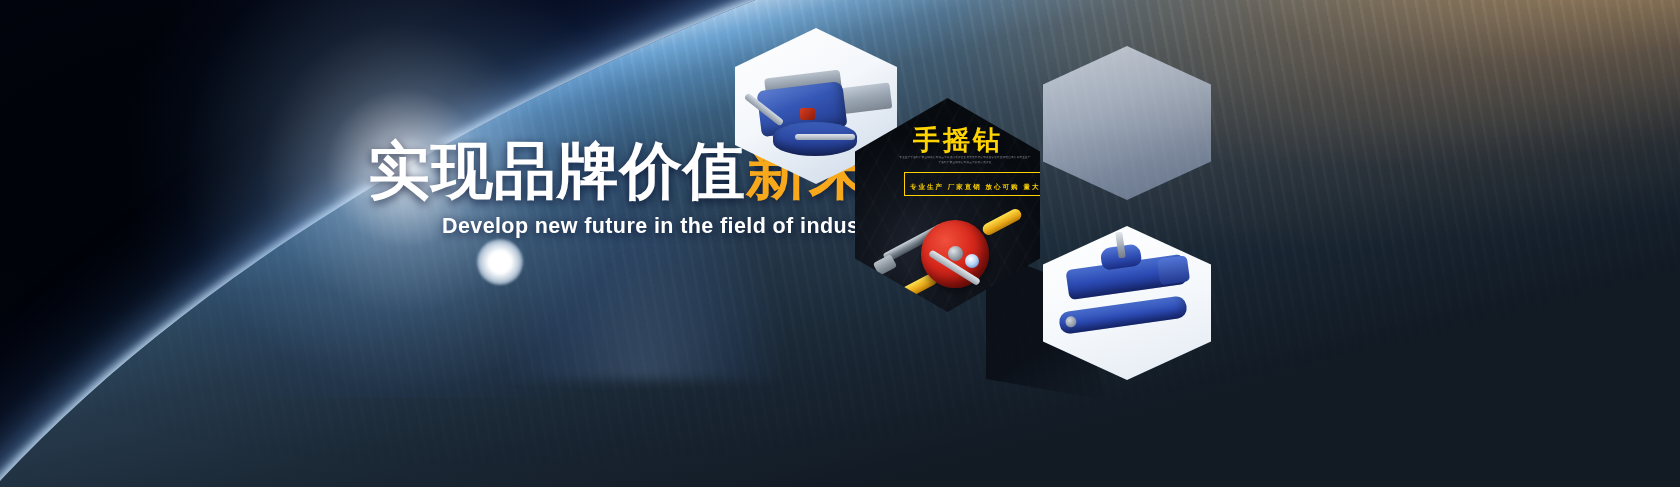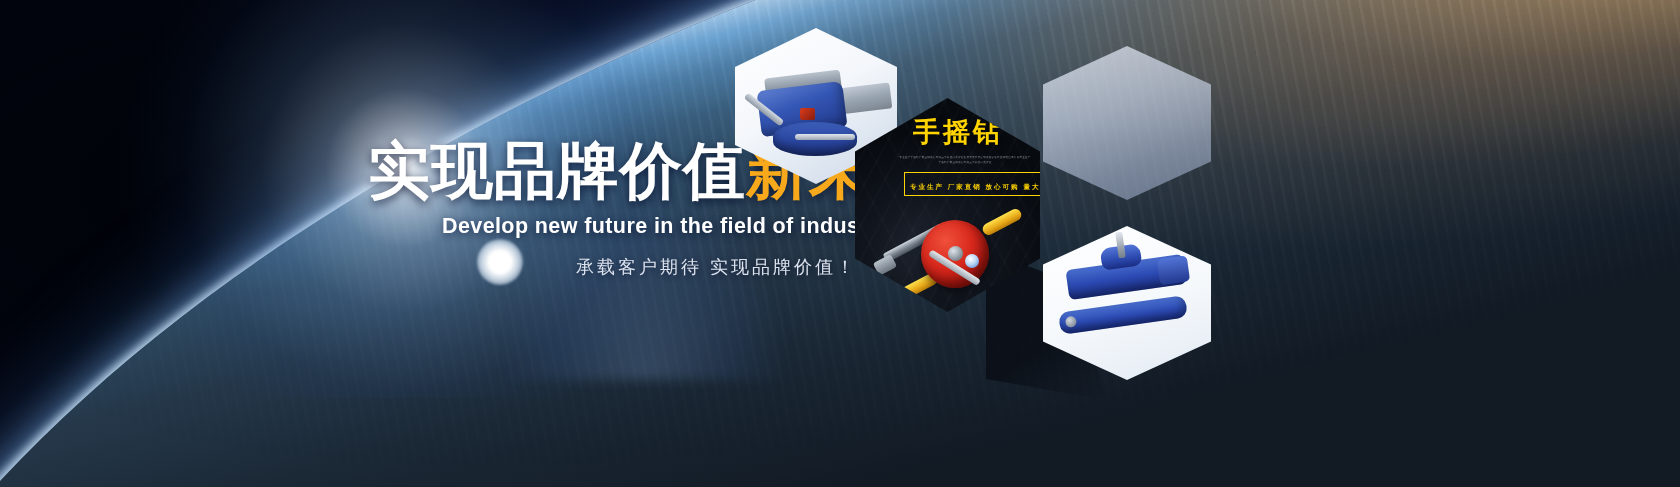--- a/index.html
+++ b/index.html
@@ -281,21 +281,21 @@
     position: absolute;
     inset: 0;
     opacity: .5;
     background:
       repeating-linear-gradient(118deg, rgba(255,255,255,0.045) 0px, rgba(255,255,255,0.045) 1px, rgba(0,0,0,0) 3px, rgba(0,0,0,0) 16px),
       repeating-linear-gradient(62deg, rgba(255,255,255,0.03) 0px, rgba(255,255,255,0.03) 1px, rgba(0,0,0,0) 5px, rgba(0,0,0,0) 22px);
   }
   .poster-title {
     position: absolute;
     left: 58px;
-    top: 16px;
+    top: 24px;
     font-size: 27px;
     font-weight: 700;
     color: #ffd400;
     letter-spacing: 3px;
     white-space: nowrap;
     text-shadow: 0 2px 6px rgba(0,0,0,.8);
   }
   .poster-fine {
     position: absolute;
     left: 44px;
@@ -483,21 +483,20 @@
   </div>
   <div class="atmo"></div>
 
   <div class="sun-ray"></div>
   <div class="sun-halo"></div>
   <div class="sun-core"></div>
 
   <div class="copy">
     <h1 class="headline"><span class="w">实现品牌价值</span><span class="o">新未来!</span></h1>
     <div class="subline">Develop new future in the field of industry</div>
-    <div class="tagline">承载客户期待 实现品牌价值！</div>
   </div>
 
   <div class="hex" id="hex-vise">
     <div class="hex-inner">
       <div class="vise">
         <div class="slide"></div>
         <div class="jaw-top"></div>
         <div class="body"></div>
         <div class="base"></div>
         <div class="handle"></div>

